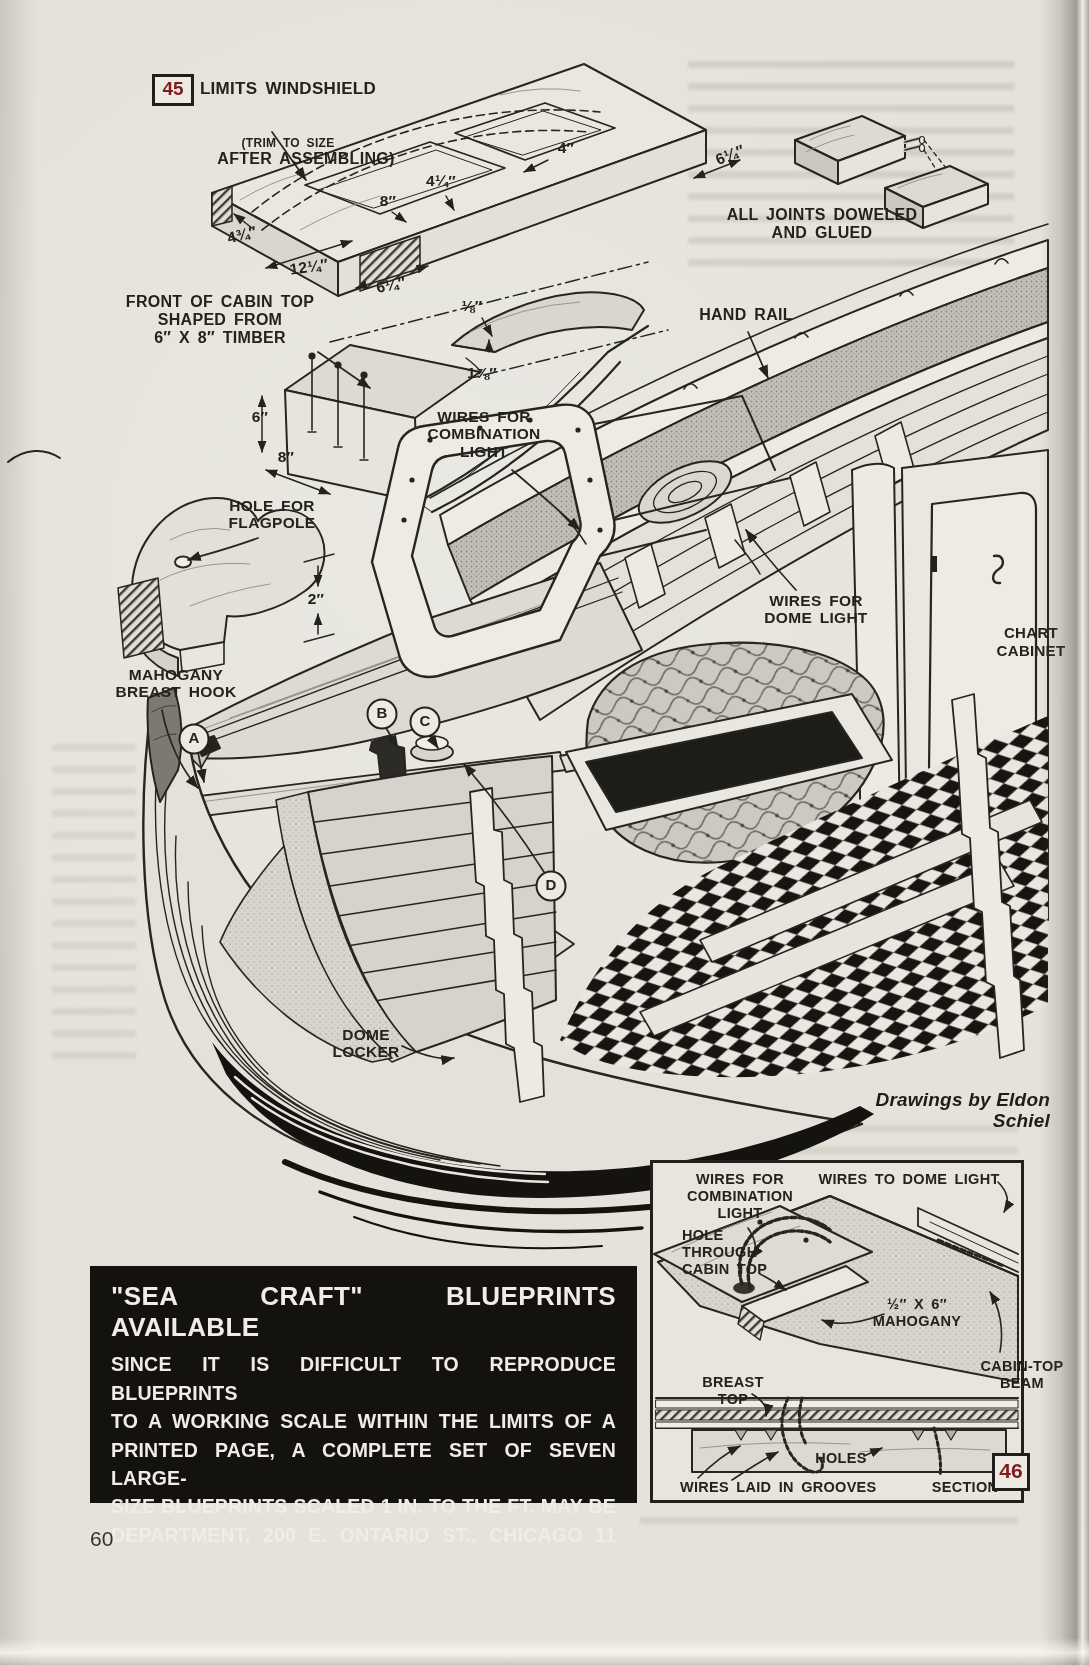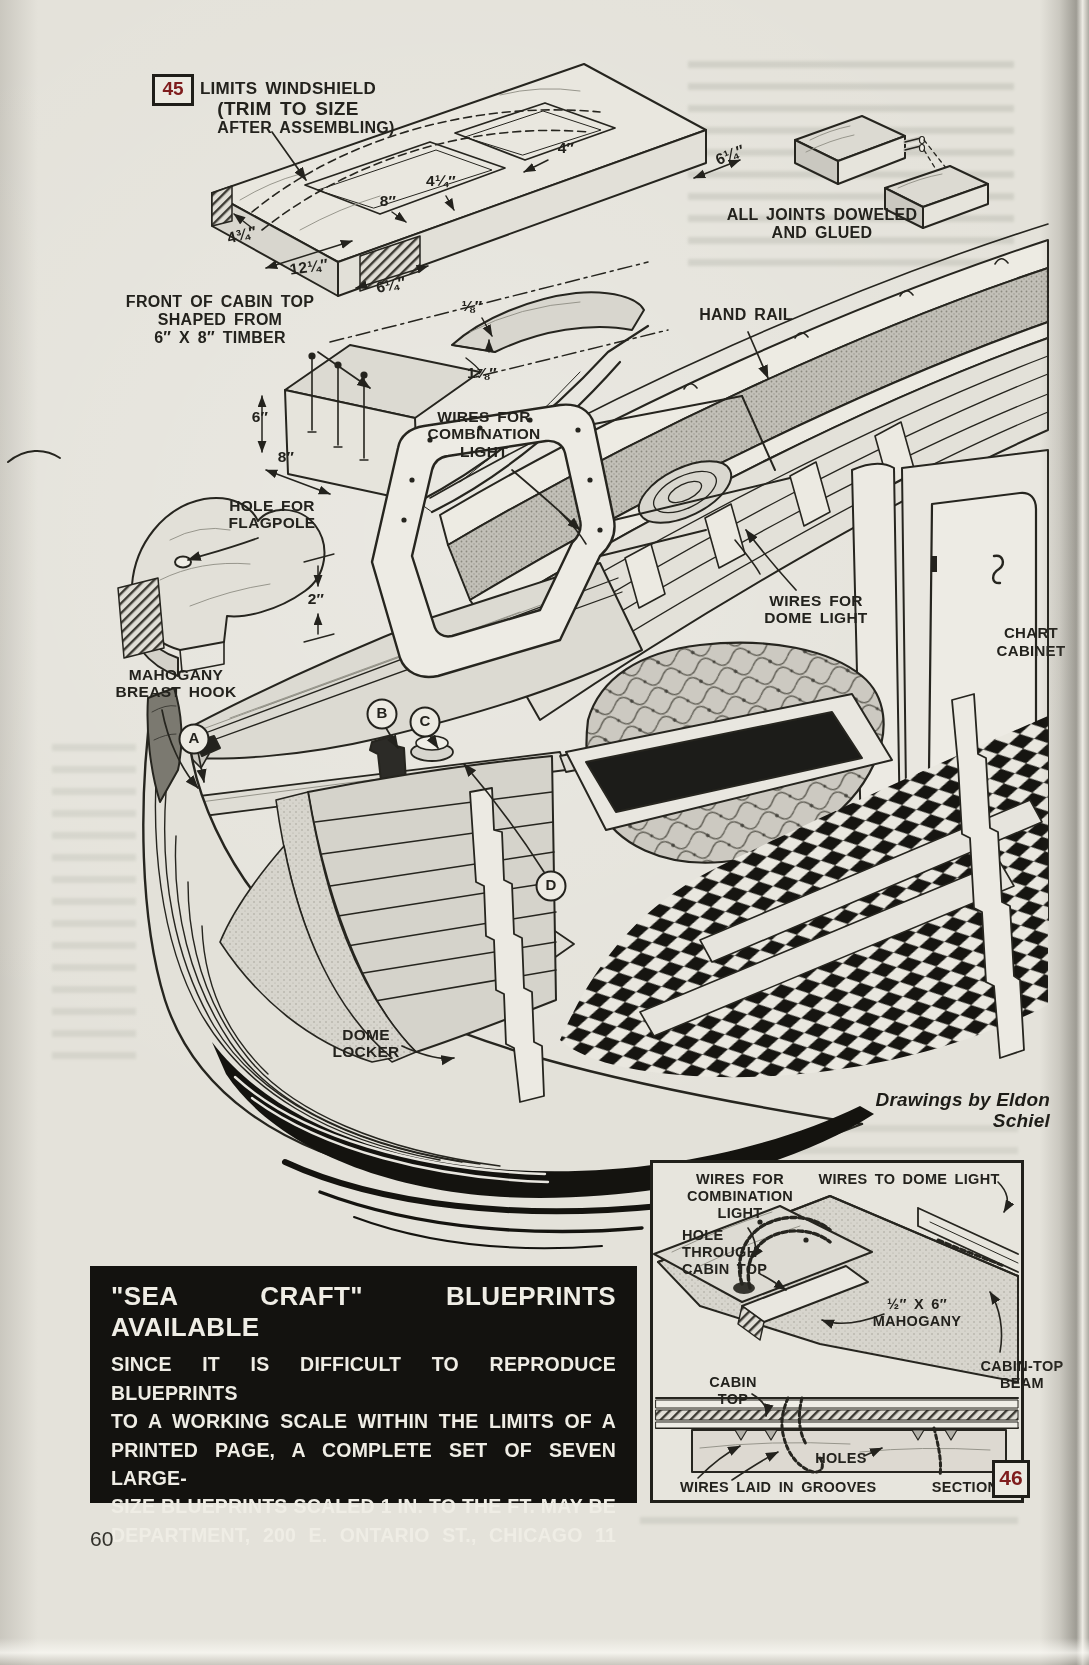--- a/index.html
+++ b/index.html
@@ -328,21 +328,21 @@
         </g>
       </g>
 
       <path d="M8,462 C25,448 45,448 60,458" stroke-width="2"></path>
     </g>
   </svg>
 
   <div class="fignum" style="left:152px;top:74px;width:36px;height:26px;">45</div>
   <div class="lbl" style="left:288px;top:79px;font-size:17px;">
     <div>LIMITS WINDSHIELD</div>
-    <div style="font-size:19px;">(TRIM TO SIZE</div>
+    <div style="font-size:12px;margin-top:39px;">(TRIM TO SIZE</div>
     <div style="font-size:16px;margin-left:36px;">AFTER ASSEMBLING)</div>
   </div>
 
   <div class="lbl" style="left:242px;top:226px;transform:translateX(-50%) rotate(-14deg);">4¾″</div>
   <div class="lbl" style="left:309px;top:258px;transform:translateX(-50%) rotate(-8deg);">12¼″</div>
   <div class="lbl" style="left:391px;top:276px;transform:translateX(-50%) rotate(-12deg);">6¼″</div>
   <div class="lbl" style="left:388px;top:192px;">8″</div>
   <div class="lbl" style="left:441px;top:172px;">4¼″</div>
   <div class="lbl" style="left:566px;top:139px;">4″</div>
   <div class="lbl" style="left:730px;top:146px;transform:translateX(-50%) rotate(-22deg);">6¼″</div>
@@ -426,25 +426,25 @@
   </div>
   <div class="lbl sm" style="left:917px;top:1296px;">
     <div>½″ X 6″</div>
     <div>MAHOGANY</div>
   </div>
   <div class="lbl sm" style="left:1022px;top:1358px;">
     <div>CABIN-TOP</div>
     <div>BEAM</div>
   </div>
   <div class="lbl sm" style="left:733px;top:1374px;">
-    <div>CABIN</div>
+    <div>BREAST</div>
     <div>TOP</div>
   </div>
   <div class="lbl sm" style="left:841px;top:1450px;">HOLES</div>
   <div class="lbl sm left" style="left:680px;top:1479px;">WIRES LAID IN GROOVES</div>
   <div class="lbl sm" style="left:965px;top:1479px;">SECTION</div>
-  <div class="fignum" style="left:992px;top:1453px;width:32px;height:32px;font-size:21px;line-height:30px;margin-top:7px;">46</div>
+  <div class="fignum" style="left:992px;top:1453px;width:32px;height:32px;font-size:21px;line-height:30px;">46</div>
 
   <div class="pageno">60</div>
 
   <div class="curve"></div>
   <div class="edgeb"></div>
 </div>
 
 </body></html>

